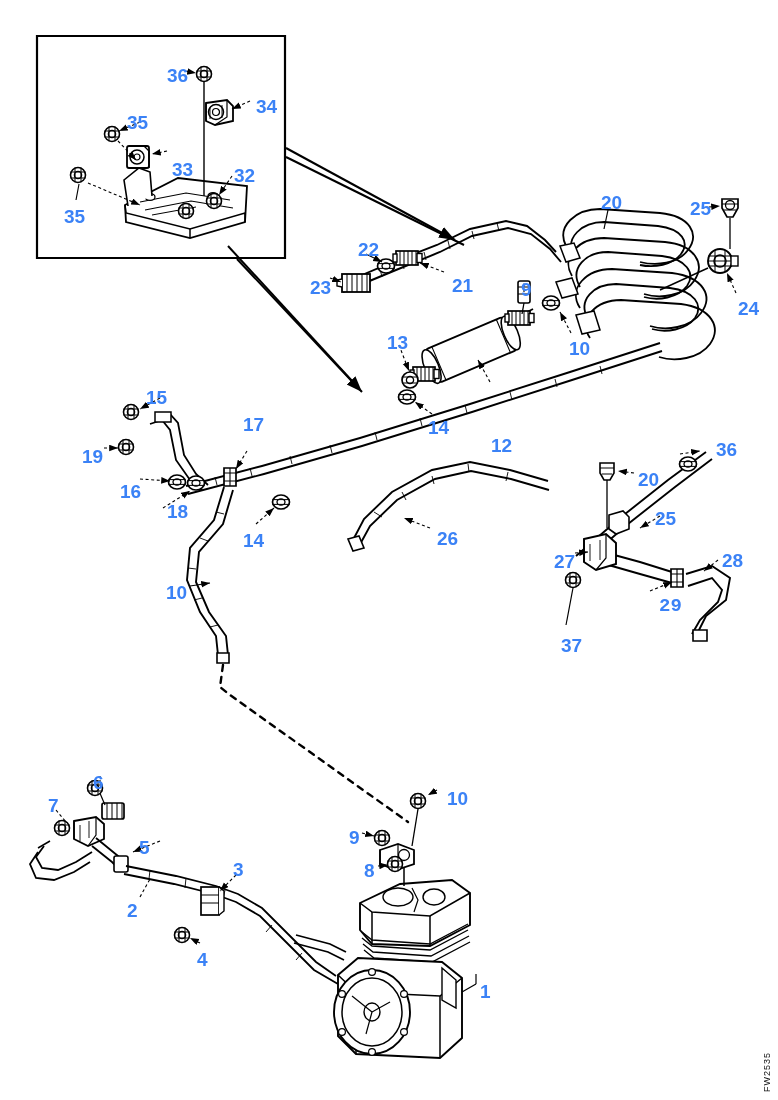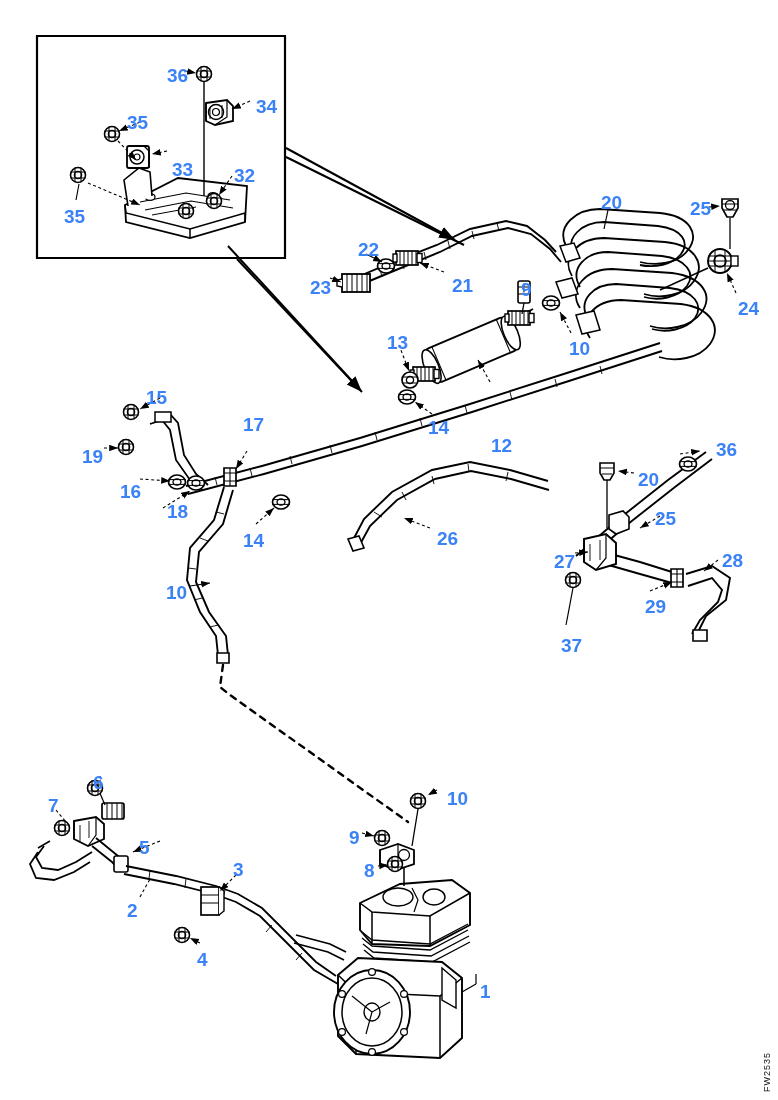--- a/index.html
+++ b/index.html
@@ -462,21 +462,21 @@
   <div class="callout" style="left:82px;top:447px;text-align:center;">19</div>
   <div class="callout" style="left:601px;top:193px;">20</div>
   <div class="callout" style="left:452px;top:276px;">21</div>
   <div class="callout" style="left:358px;top:240px;">22</div>
   <div class="callout" style="left:310px;top:278px;">23</div>
   <div class="callout" style="left:738px;top:299px;">24</div>
   <div class="callout" style="left:690px;top:199px;">25</div>
   <div class="callout" style="left:437px;top:529px;">26</div>
   <div class="callout" style="left:554px;top:552px;">27</div>
   <div class="callout" style="left:722px;top:551px;">28</div>
-  <div class="callout" style="left:645px;top:597px;">29</div>
+  <div class="callout" style="left:659px;top:597px;font-family:Liberation Mono, monospace;">29</div>
   <div class="callout" style="left:638px;top:470px;">20</div>
   <div class="callout" style="left:655px;top:509px;">25</div>
   <div class="callout" style="left:234px;top:166px;">32</div>
   <div class="callout" style="left:172px;top:160px;">33</div>
   <div class="callout" style="left:256px;top:97px;">34</div>
   <div class="callout" style="left:127px;top:113px;">35</div>
   <div class="callout" style="left:64px;top:207px;">35</div>
   <div class="callout" style="left:167px;top:66px;">36</div>
   <div class="callout" style="left:716px;top:440px;">36</div>
   <div class="callout" style="left:561px;top:636px;">37</div>

